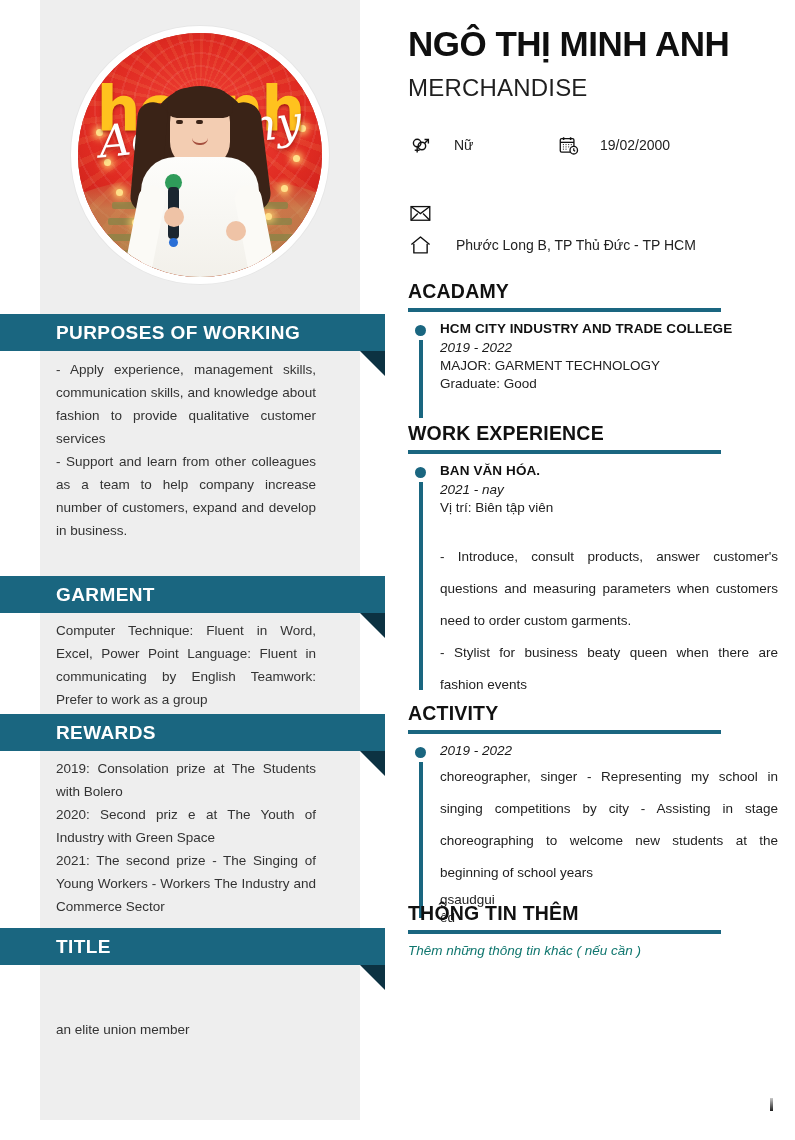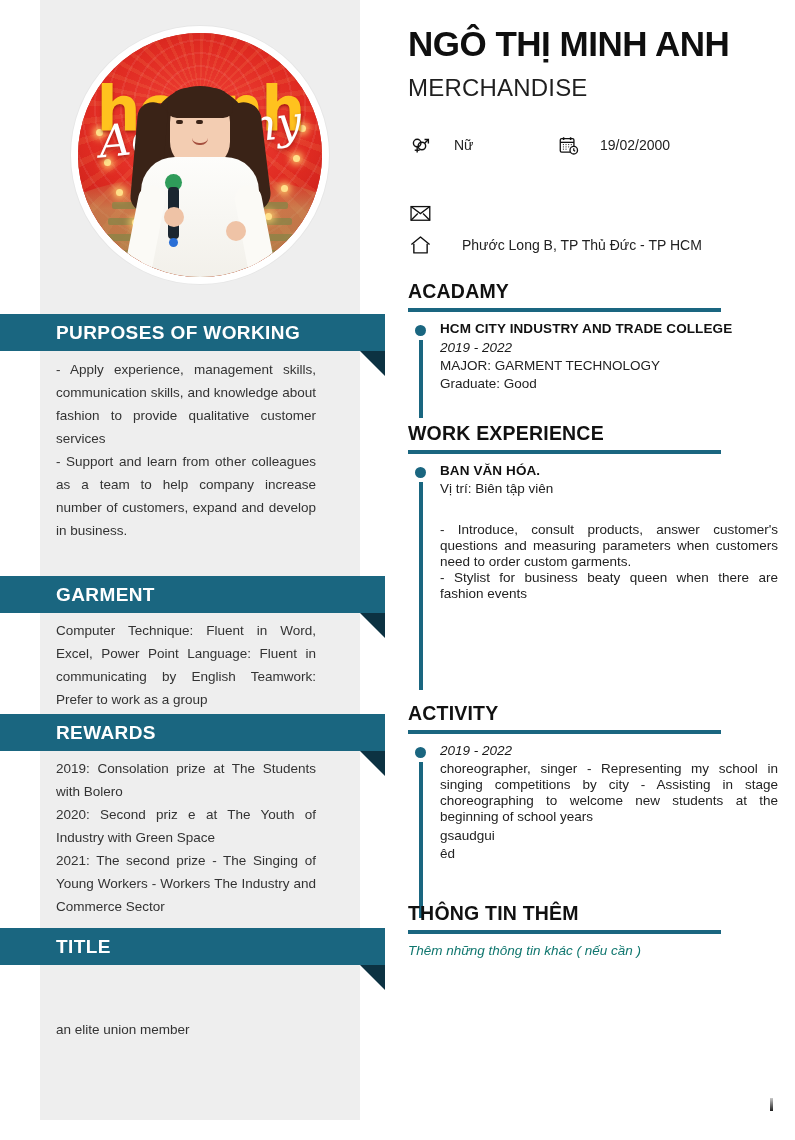--- a/index.html
+++ b/index.html
@@ -174,21 +174,21 @@
     position:absolute; left: 7px; top: 4px; width: 11px; height: 11px;
     border-radius:50%; background:#1a6680;
   }
   .entry-line {
     position:absolute; left: 11px; top: 19px; width: 4px;
     background:#1a6680;
   }
   .e-head { font-size: 13.5px; font-weight: bold; color:#111; letter-spacing:.1px; }
   .e-date { font-size: 13.5px; font-style: italic; color:#1a1a1a; margin-top:4px; }
   .e-line { font-size: 13.5px; color:#222; margin-top:3px; }
-  .e-para { font-size: 13.5px; line-height: 16px; color:#222; text-align: justify; }
+  .e-para { font-size: 13.5px; line-height: 32px; color:#222; text-align: justify; }
 
   .plain-text { font-size: 13.5px; color:#0f766e; margin-top: 9px; font-style: italic; }
 
   #corner-mark {
     position:absolute; left: 770px; top: 1098px;
     width: 3px; height: 13px;
     background: linear-gradient(180deg,#c9c9c9 0%, #6b6b6b 55%, #1d1d1d 100%);
   }
 </style>
 </head>
@@ -323,21 +323,21 @@
     <span class="c-text" style="margin-left:18px;"></span>
   </div>
 
   <div class="contact-row" style="left:2px; top:234px;">
     <span class="c-icon">
       <svg width="21" height="20" viewBox="0 0 24 22" fill="none" stroke="#111" stroke-width="1.6" stroke-linejoin="round">
         <path d="M1.6 10.4 12 1.9l10.4 8.5"></path>
         <path d="M4.4 9.6v10.4h15.2V9.6"></path>
       </svg>
     </span>
-    <span class="c-text" style="margin-left:26px;">Phước Long B, TP Thủ Đức - TP HCM</span>
+    <span class="c-text" style="margin-left:20px;">Phước Long B, TP Thủ Đức - TP HCM</span>
   </div>
 
   <div class="section" style="top:280px;">
     <div class="section-title">ACADAMY</div>
     <div class="section-rule"></div>
     <div class="entry">
       <span class="entry-dot"></span>
       <span class="entry-line" style="height:78px;"></span>
       <div class="e-head">HCM CITY INDUSTRY AND TRADE COLLEGE</div>
       <div class="e-date">2019 - 2022</div>
@@ -346,20 +346,21 @@
     </div>
   </div>
 
   <div class="section" style="top:422px;">
     <div class="section-title">WORK EXPERIENCE</div>
     <div class="section-rule"></div>
     <div class="entry">
       <span class="entry-dot"></span>
       <span class="entry-line" style="height:208px;"></span>
       <div class="e-head">BAN VĂN HÓA.</div>
+      <div class="e-date">2021 - nay</div>
       <div class="e-line">Vị trí: Biên tập viên</div>
       <div class="e-para" style="margin-top:26px;">- Introduce, consult products, answer customer's questions and measuring parameters when customers need to order custom garments.<br>- Stylist for business beaty queen when there are fashion events</div>
     </div>
   </div>
 
   <div class="section" style="top:702px;">
     <div class="section-title">ACTIVITY</div>
     <div class="section-rule"></div>
     <div class="entry">
       <span class="entry-dot"></span>

